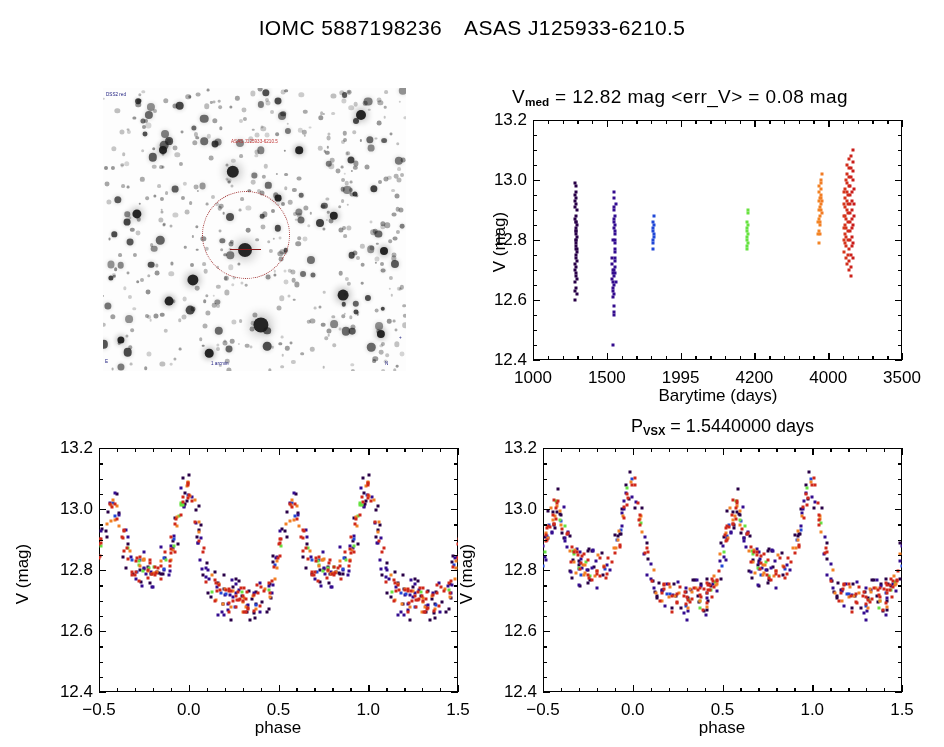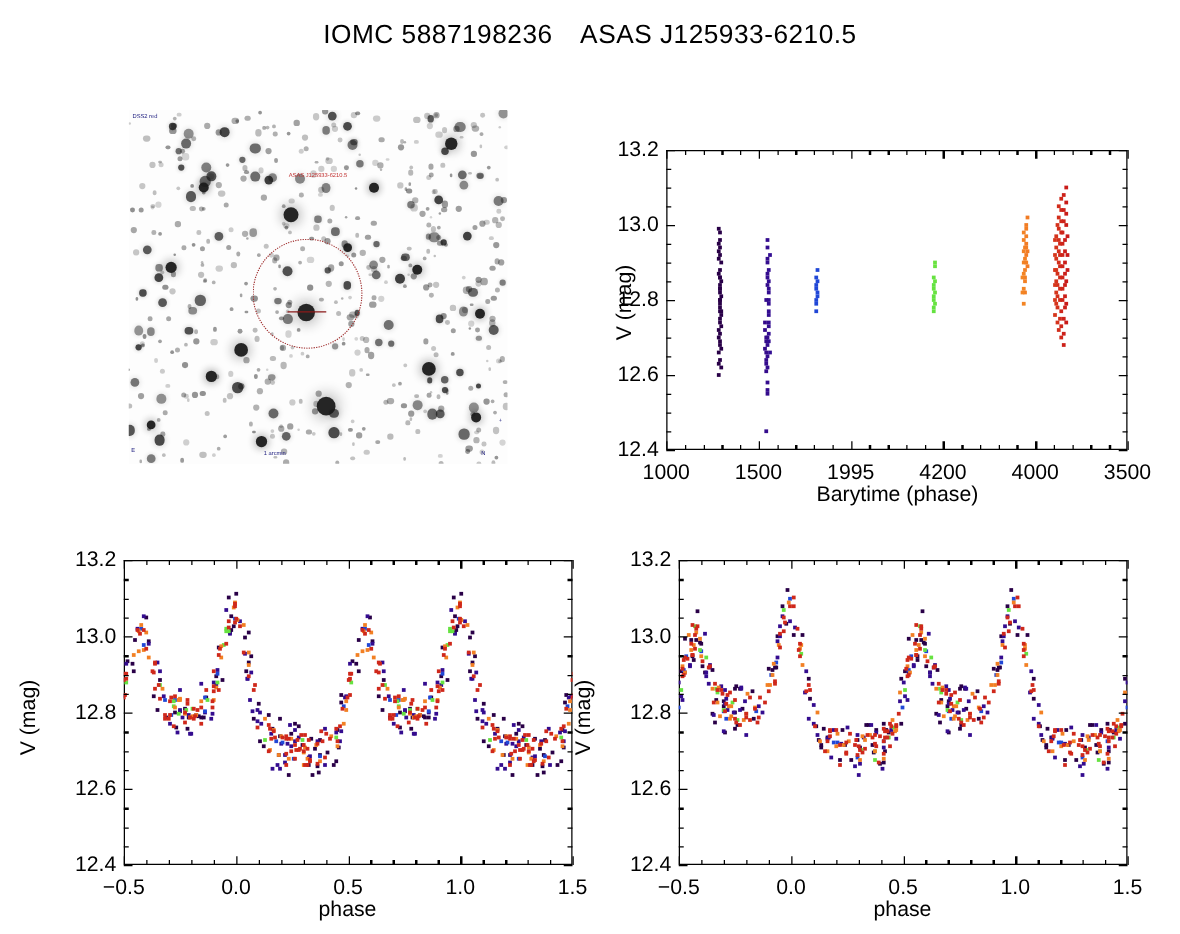--- a/index.html
+++ b/index.html
@@ -163,20 +163,23 @@
 </head>
 <body>
 
 <div id="figure">
 
   <div class="hdr" id="title-main">
     <span>IOMC 5887198236</span><span class="gap"></span><span>ASAS J125933-6210.5</span>
   </div>
 
 
+  <div class="hdr" id="title-vmed">
+    <span>V</span><sub>med</sub><span> = 12.82 mag &lt;err_V&gt; = 0.08 mag</span>
+  </div>
 
   <div id="finder">
     <div id="finder-stars">
         <div class="fstar" style="left: 72.3578px; top: 127.071px; width: 5.2226px; height: 5.2226px; opacity: 0.21;"></div>
         <div class="fstar" style="left: 181.831px; top: 165.144px; width: 4.09267px; height: 4.09267px; opacity: 0.2;"></div>
         <div class="fstar" style="left: 59.2972px; top: 110.559px; width: 4.10111px; height: 4.10111px; opacity: 0.41;"></div>
         <div class="fstar" style="left: 11.067px; top: 188.346px; width: 2.44423px; height: 2.44423px; opacity: 0.47;"></div>
         <div class="fstar" style="left: 123.531px; top: 90.525px; width: 3.0541px; height: 3.0541px; opacity: 0.23;"></div>
         <div class="fstar" style="left: 216.858px; top: 218.884px; width: 3.07066px; height: 3.07066px; opacity: 0.4;"></div>
         <div class="fstar" style="left: 220.693px; top: 26.2916px; width: 2.21522px; height: 2.21522px; opacity: 0.35;"></div>
@@ -1007,21 +1010,21 @@
       <div class="tick y minor" style="top: 45px;"></div>
       <div class="tick yr minor" style="top: 45px;"></div>
       <div class="tick y minor" style="top: 30px;"></div>
       <div class="tick yr minor" style="top: 30px;"></div>
       <div class="tick y minor" style="top: 15px;"></div>
       <div class="tick yr minor" style="top: 15px;"></div>
       <div class="tick y" style="top: 0px;"></div>
       <div class="tick yr" style="top: 0px;"></div>
     </div>
   <div class="axis-title" id="ts-ylab" style="left:455px; top:232px; width:90px; transform-origin:center center; transform:rotate(-90deg);">V (mag)</div>
-  <div class="axis-title" id="ts-xlab" style="left:603px; top:386px; width:230px;">Barytime (phase)</div>
+  <div class="axis-title" id="ts-xlab" style="left:603px; top:386px; width:230px;">Barytime (days)</div>
 
   <div class="plot" id="plot-phase-omc" style="left:99px; top:448px; width:359px; height:244px;">
     <div class="frame"></div>
     <div class="pts">
         <div class="pt" style="left: 64.0683px; top: 125.896px; background: rgb(41, 0, 71);"></div>
         <div class="pt" style="left: 243.568px; top: 125.896px; background: rgb(41, 0, 71);"></div>
         <div class="pt" style="left: 108.935px; top: 144.63px; background: rgb(41, 0, 71);"></div>
         <div class="pt" style="left: 288.435px; top: 144.63px; background: rgb(41, 0, 71);"></div>
         <div class="pt" style="left: 112.38px; top: 149.052px; background: rgb(41, 0, 71);"></div>
         <div class="pt" style="left: 291.88px; top: 149.052px; background: rgb(41, 0, 71);"></div>
@@ -1690,20 +1693,23 @@
       <div class="tick y minor" style="top: 30.5px;"></div>
       <div class="tick yr minor" style="top: 30.5px;"></div>
       <div class="tick y minor" style="top: 15.25px;"></div>
       <div class="tick yr minor" style="top: 15.25px;"></div>
       <div class="tick y" style="top: 0px;"></div>
       <div class="tick yr" style="top: 0px;"></div>
     </div>
   <div class="axis-title" id="omc-ylab" style="left:-22px; top:564px; width:90px; transform-origin:center center; transform:rotate(-90deg);">V (mag)</div>
   <div class="axis-title" id="omc-xlab" style="left:218px; top:718px; width:120px;">phase</div>
 
+  <div class="panel-title" id="title-vsx" style="left:543px; top:416px; width:359px;">
+    <span>P</span><sub>VSX</sub><span> = 1.5440000 days</span>
+  </div>
   <div class="plot" id="plot-phase-vsx" style="left:543px; top:448px; width:359px; height:244px;">
     <div class="frame"></div>
     <div class="pts">
         <div class="pt" style="left: 99.3064px; top: 59.9196px; background: rgb(41, 0, 71);"></div>
         <div class="pt" style="left: 278.806px; top: 59.9196px; background: rgb(41, 0, 71);"></div>
         <div class="pt" style="left: 164.636px; top: 153.082px; background: rgb(41, 0, 71);"></div>
         <div class="pt" style="left: 344.136px; top: 153.082px; background: rgb(41, 0, 71);"></div>
         <div class="pt" style="left: 36.9982px; top: 138.262px; background: rgb(41, 0, 71);"></div>
         <div class="pt" style="left: 216.498px; top: 138.262px; background: rgb(41, 0, 71);"></div>
         <div class="pt" style="left: 149.523px; top: 132.149px; background: rgb(41, 0, 71);"></div>

